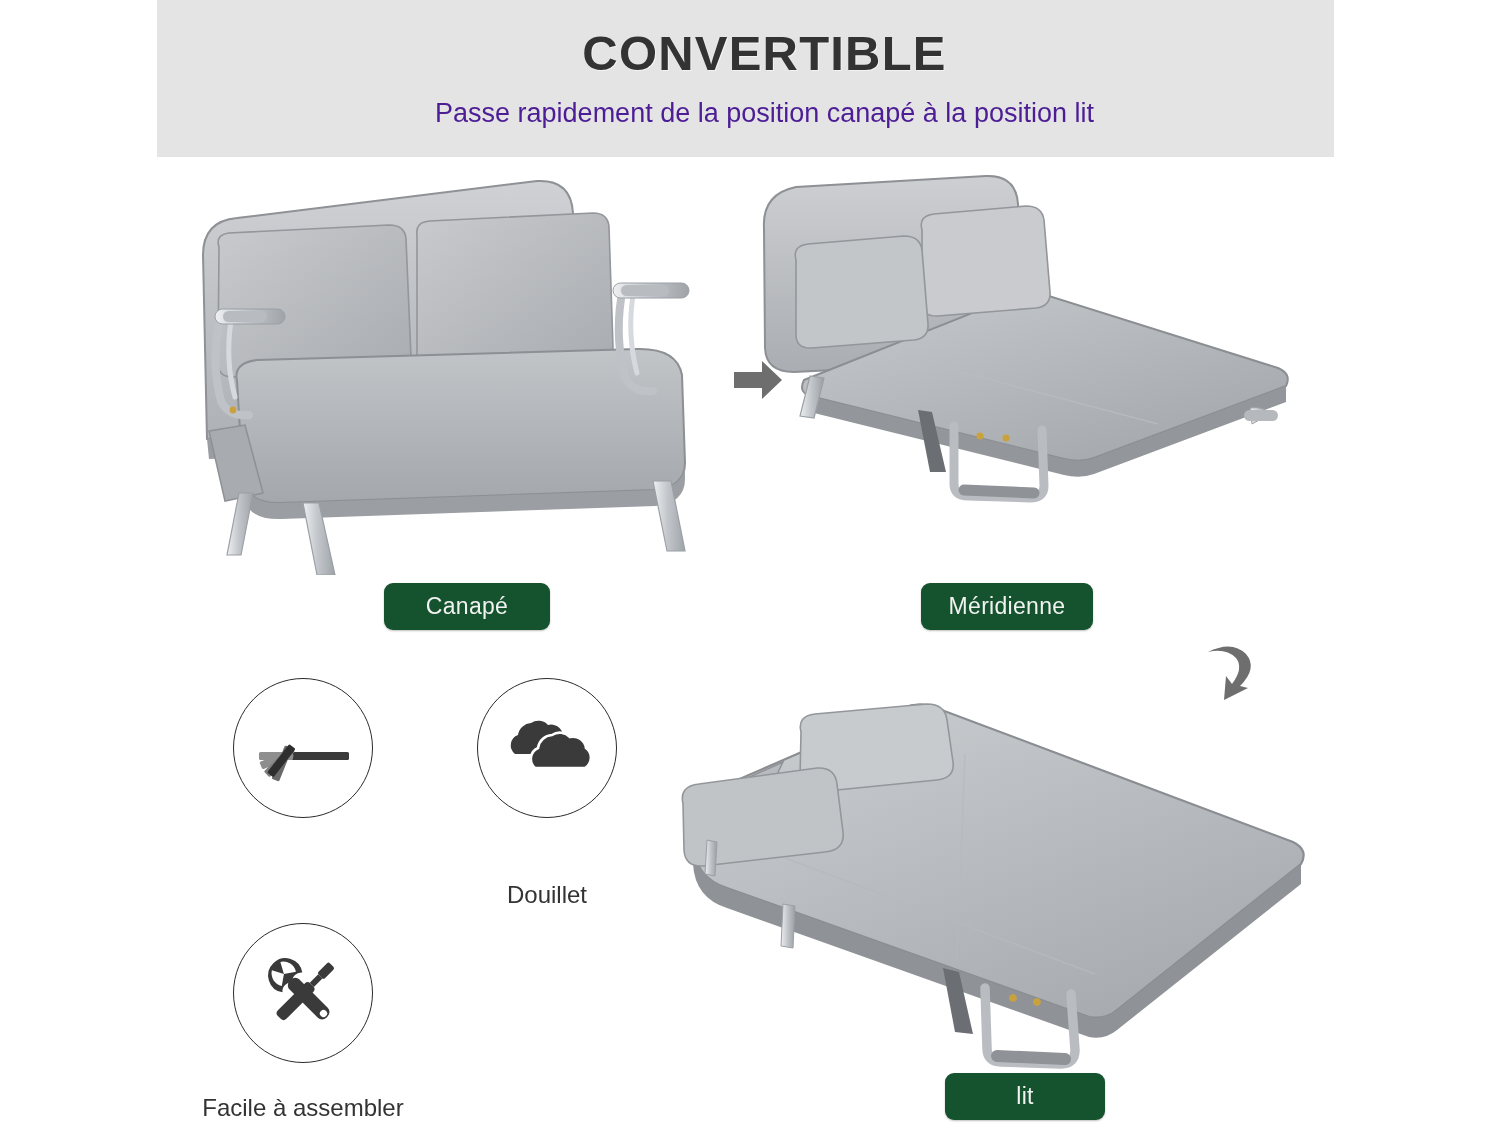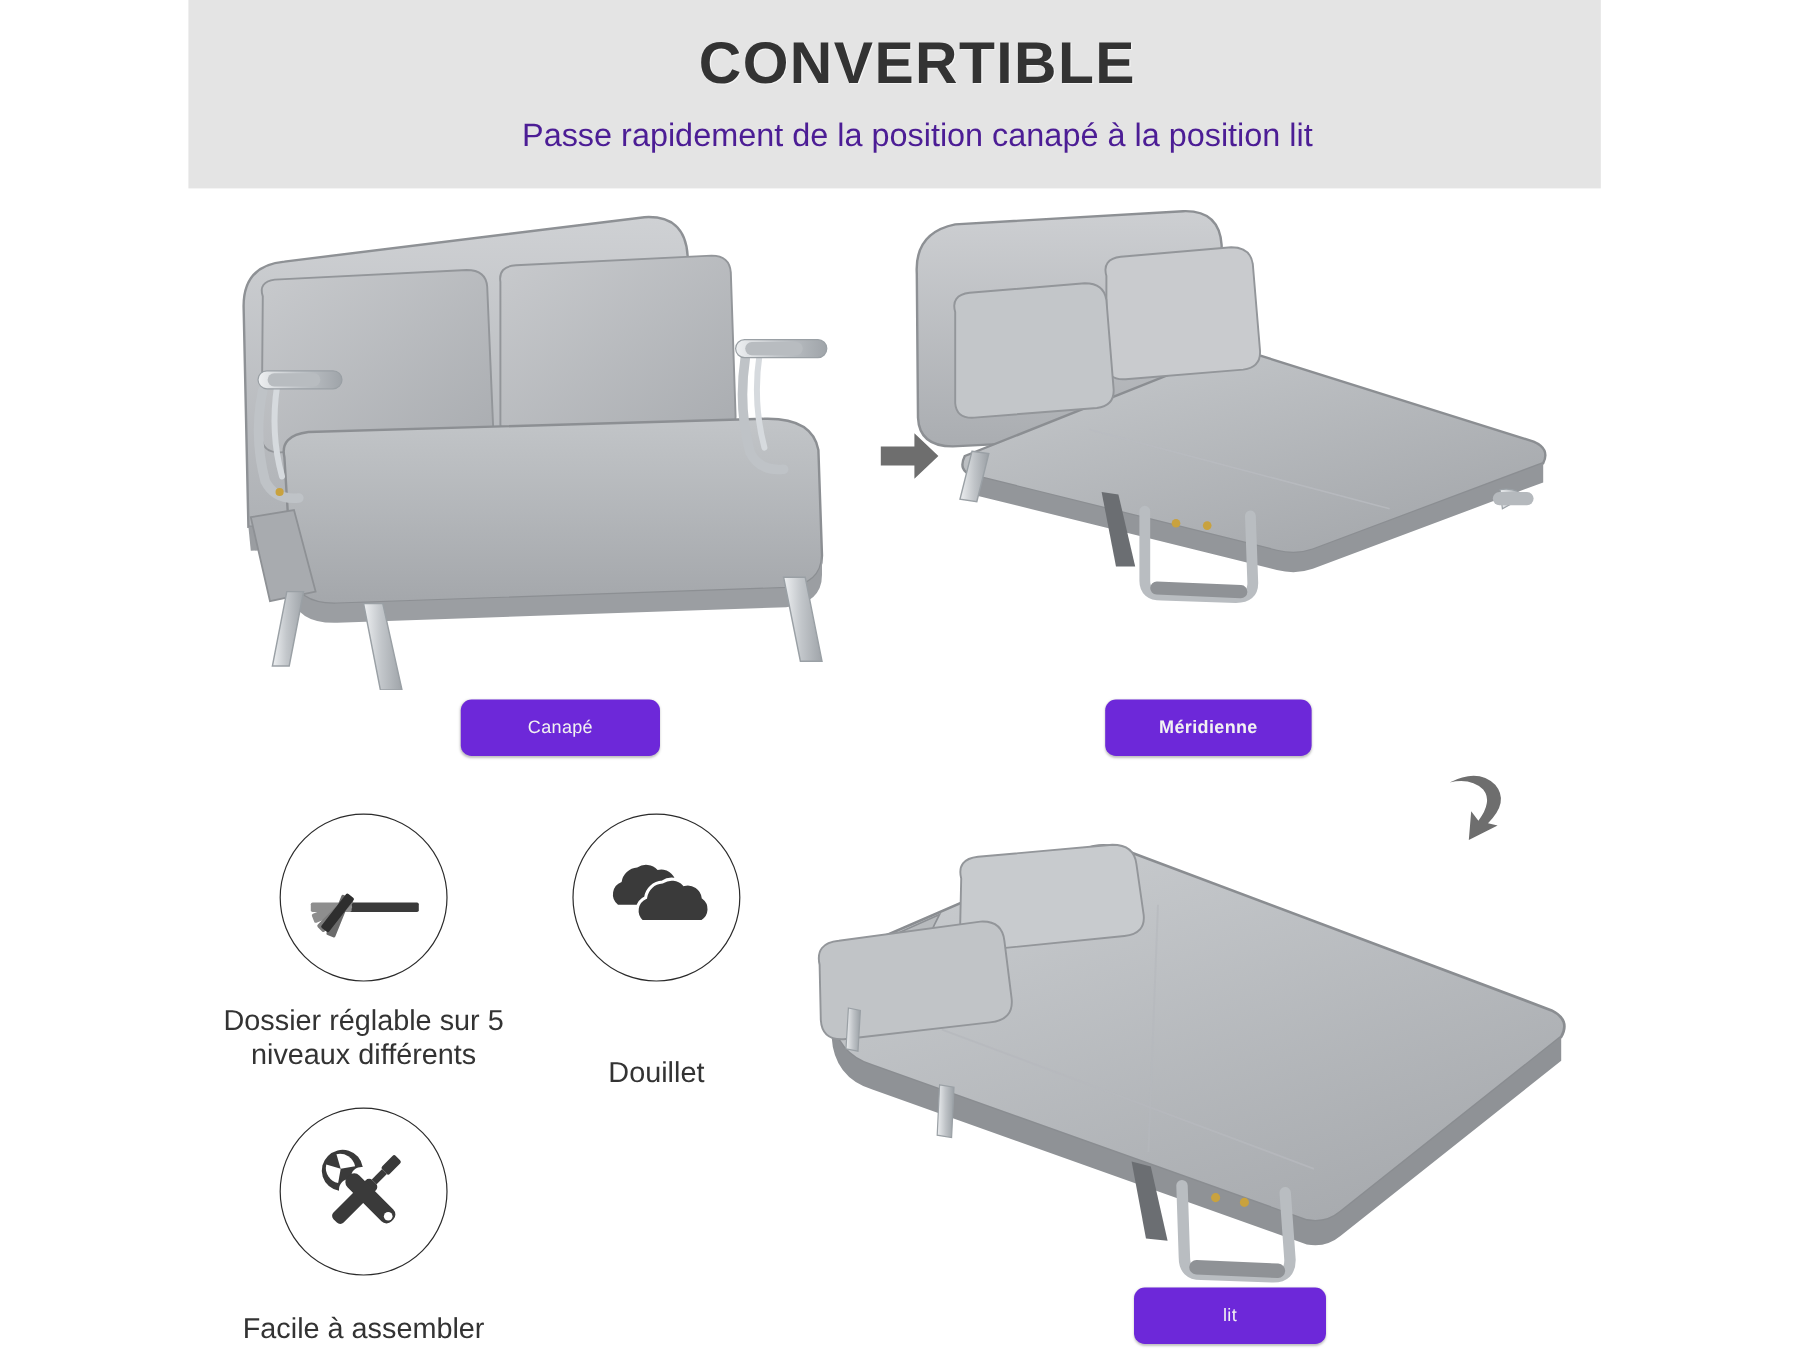--- a/index.html
+++ b/index.html
@@ -32,30 +32,30 @@
 
   
   .panel { position:absolute; }
 
   
   .product-svg { display:block; width:100%; height:100%; }
 
   
   .pill {
     position:absolute;
-    background:#6d28d9;
+    background:#14532d;
     color:#f2f2f2;
     border-radius:9px;
     display:flex; align-items:center; justify-content:center;
-    font-size:15px; font-weight:400;
+    font-size:23px; font-weight:400;
     letter-spacing:.3px;
     box-shadow:0 1px 2px rgba(0,0,0,.25);
   }
   #pill-canape     { left:384px; top:583px; width:166px; height:47px; }
-  #pill-meridienne { left:921px; top:583px; width:172px; height:47px;font-weight:bold; }
+  #pill-meridienne { left:921px; top:583px; width:172px; height:47px; }
   #pill-lit        { left:945px; top:1073px; width:160px; height:47px; }
 
   
   #arrow-straight { position:absolute; left:732px; top:358px; width:52px; height:44px; }
   #arrow-curved   { position:absolute; left:1202px; top:638px; width:58px; height:64px; }
 
   
   #features {
     position:absolute;
     left:185px; top:678px; width:480px; height:447px;
@@ -250,22 +250,20 @@
 
         <g transform="translate(34,60)">
           <rect x="-26" y="-4" width="34" height="8" rx="1.5" fill="#8e8e8e"></rect>
           <rect x="-26" y="-4" width="34" height="8" rx="1.5" fill="#8e8e8e" transform="rotate(-22)"></rect>
           <rect x="-26" y="-4" width="36" height="8" rx="1.5" fill="#7d7d7d" transform="rotate(-45)"></rect>
           <rect x="-26" y="-4" width="36" height="8" rx="1.5" fill="#6a6a6a" transform="rotate(-68)"></rect>
           <rect x="-26" y="-4" width="36" height="8" rx="1.5" fill="#2e2e2e" transform="rotate(-52) translate(2,0)"></rect>
         </g>
       </svg>
     </div>
-    <div class="feature-caption">Dossier réglable sur 5
-niveaux différents</div>
   </div>
 
   <div class="feature" id="feature-1">
     <div class="feature-circle">
       <svg width="104" height="104" viewBox="0 0 104 104">
 
         <path d="M20 58 a11 11 0 0 1 3-19 a14 14 0 0 1 13-12 a13 13 0 0 1 17 2 a12 12 0 0 1 15 10
                  a11 11 0 0 1 -1 19 Z" fill="#3a3a3a"></path>
 
         <path d="M40 72 a12 12 0 0 1 3 -20 a15 15 0 0 1 14 -13 a14 14 0 0 1 18 2 a13 13 0 0 1 16 11

